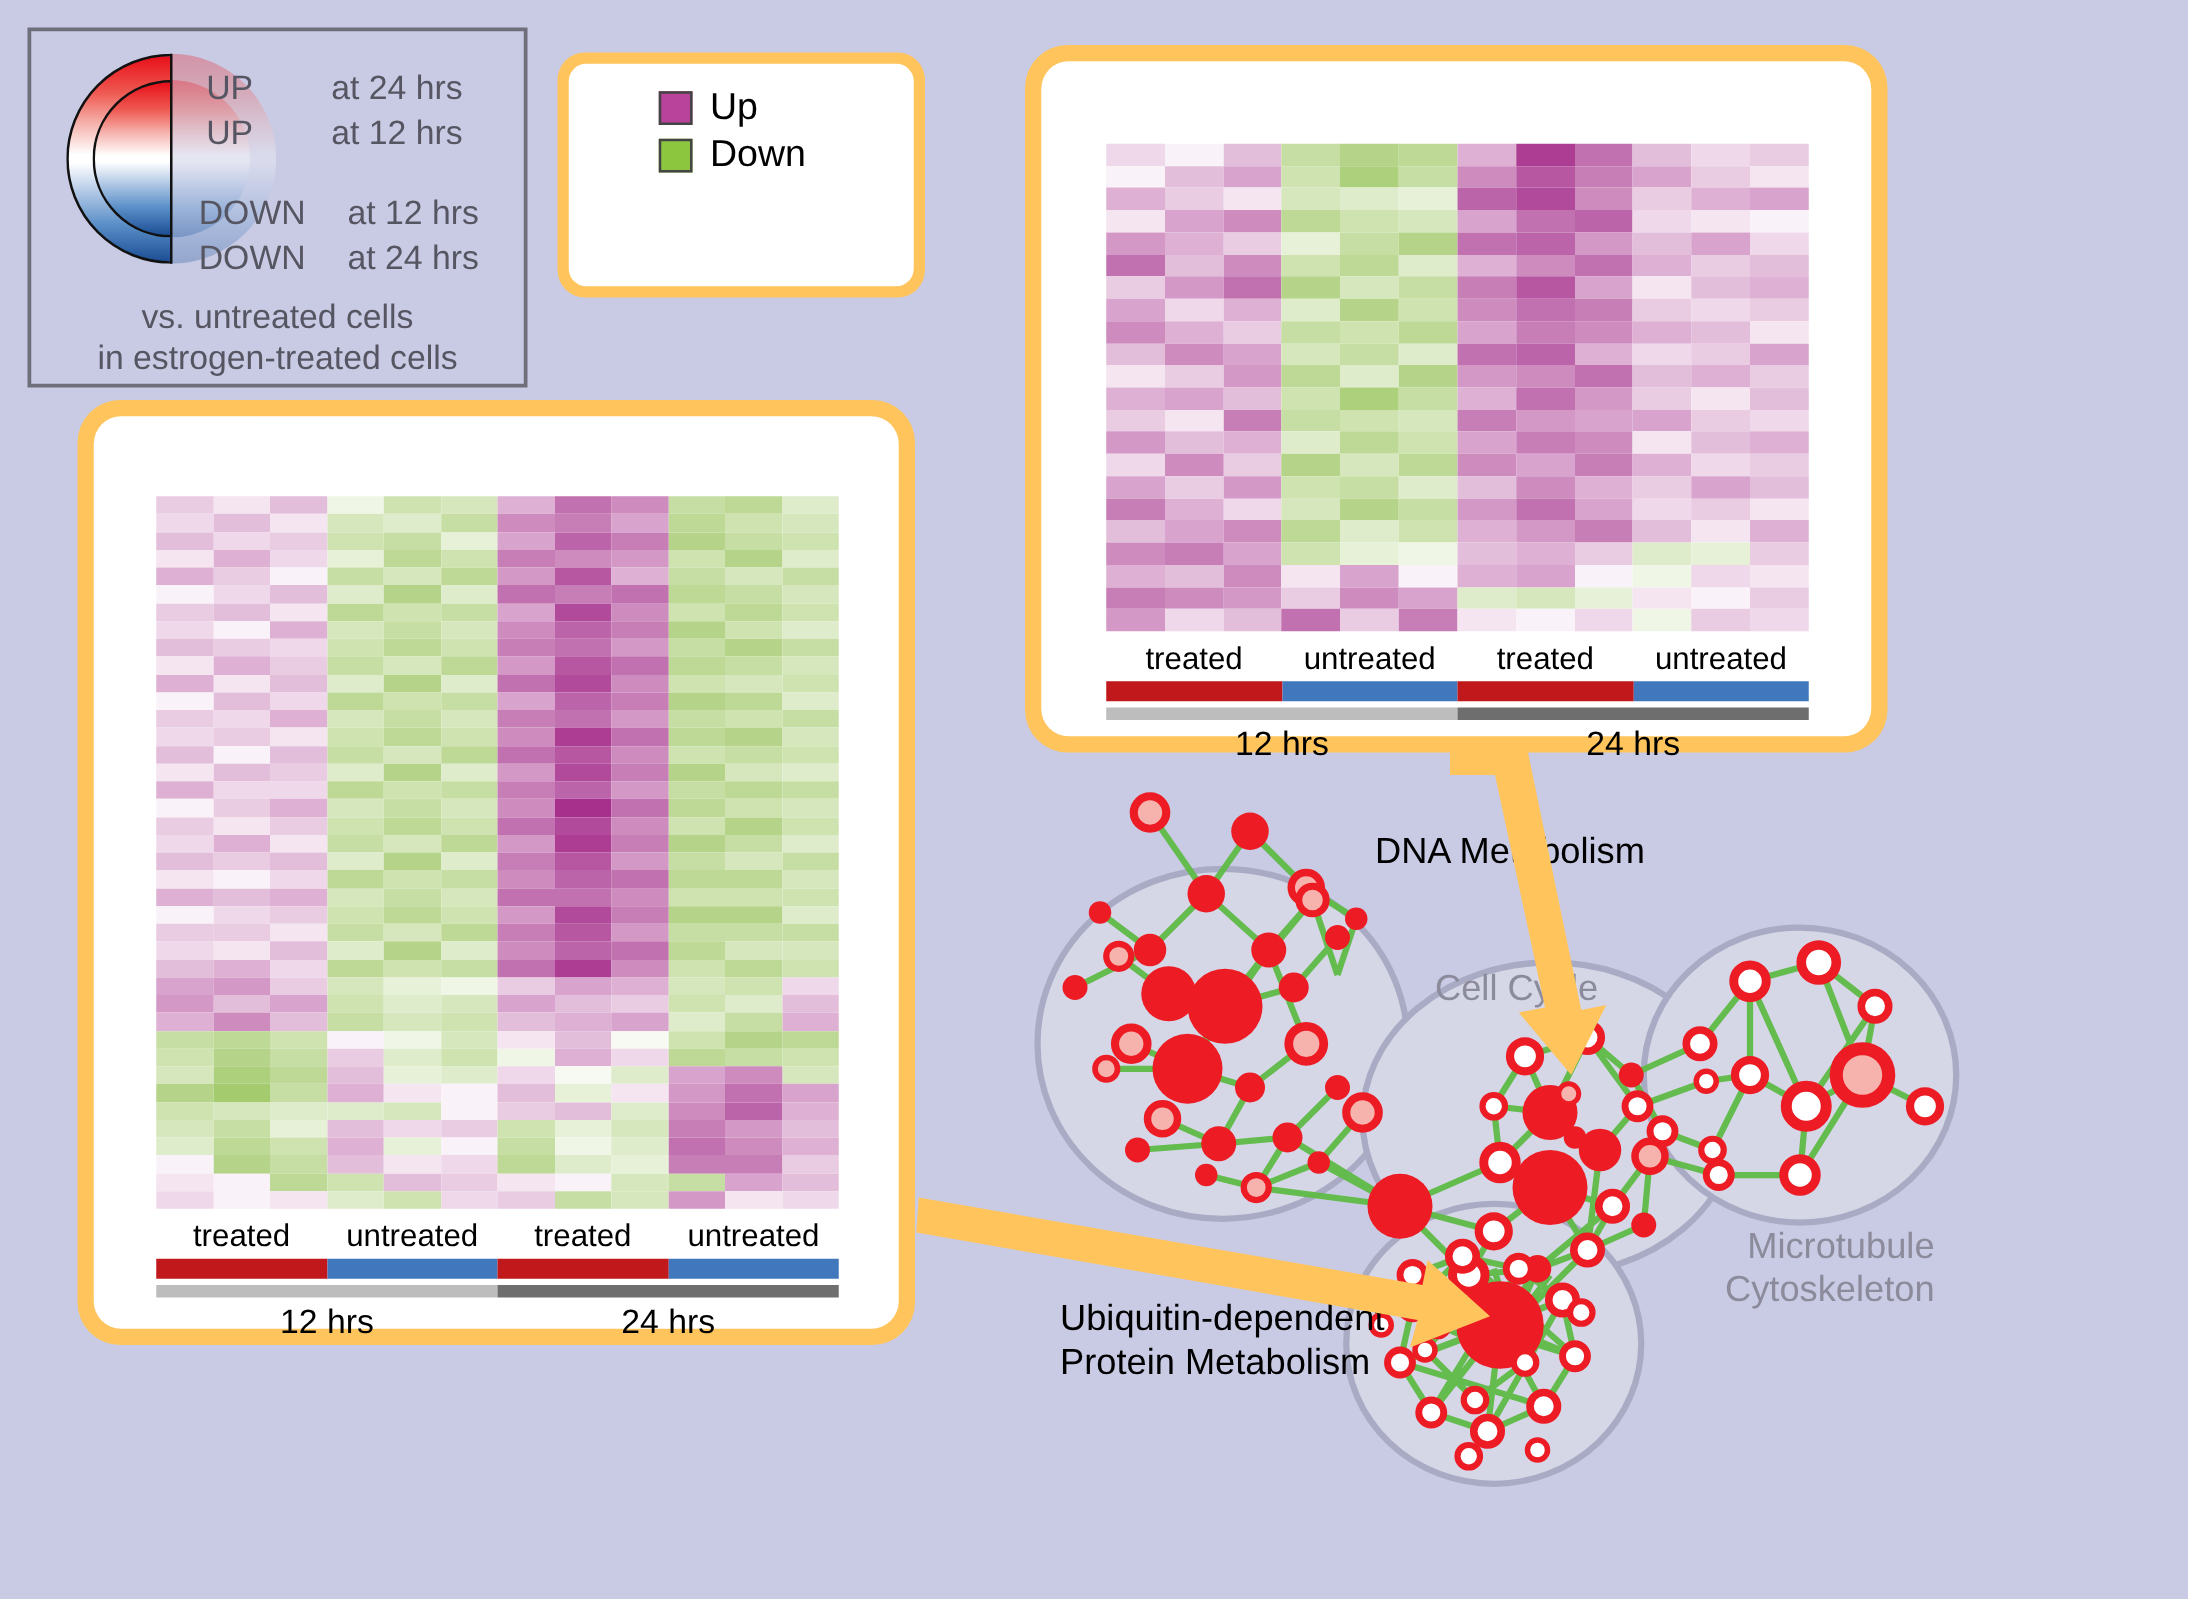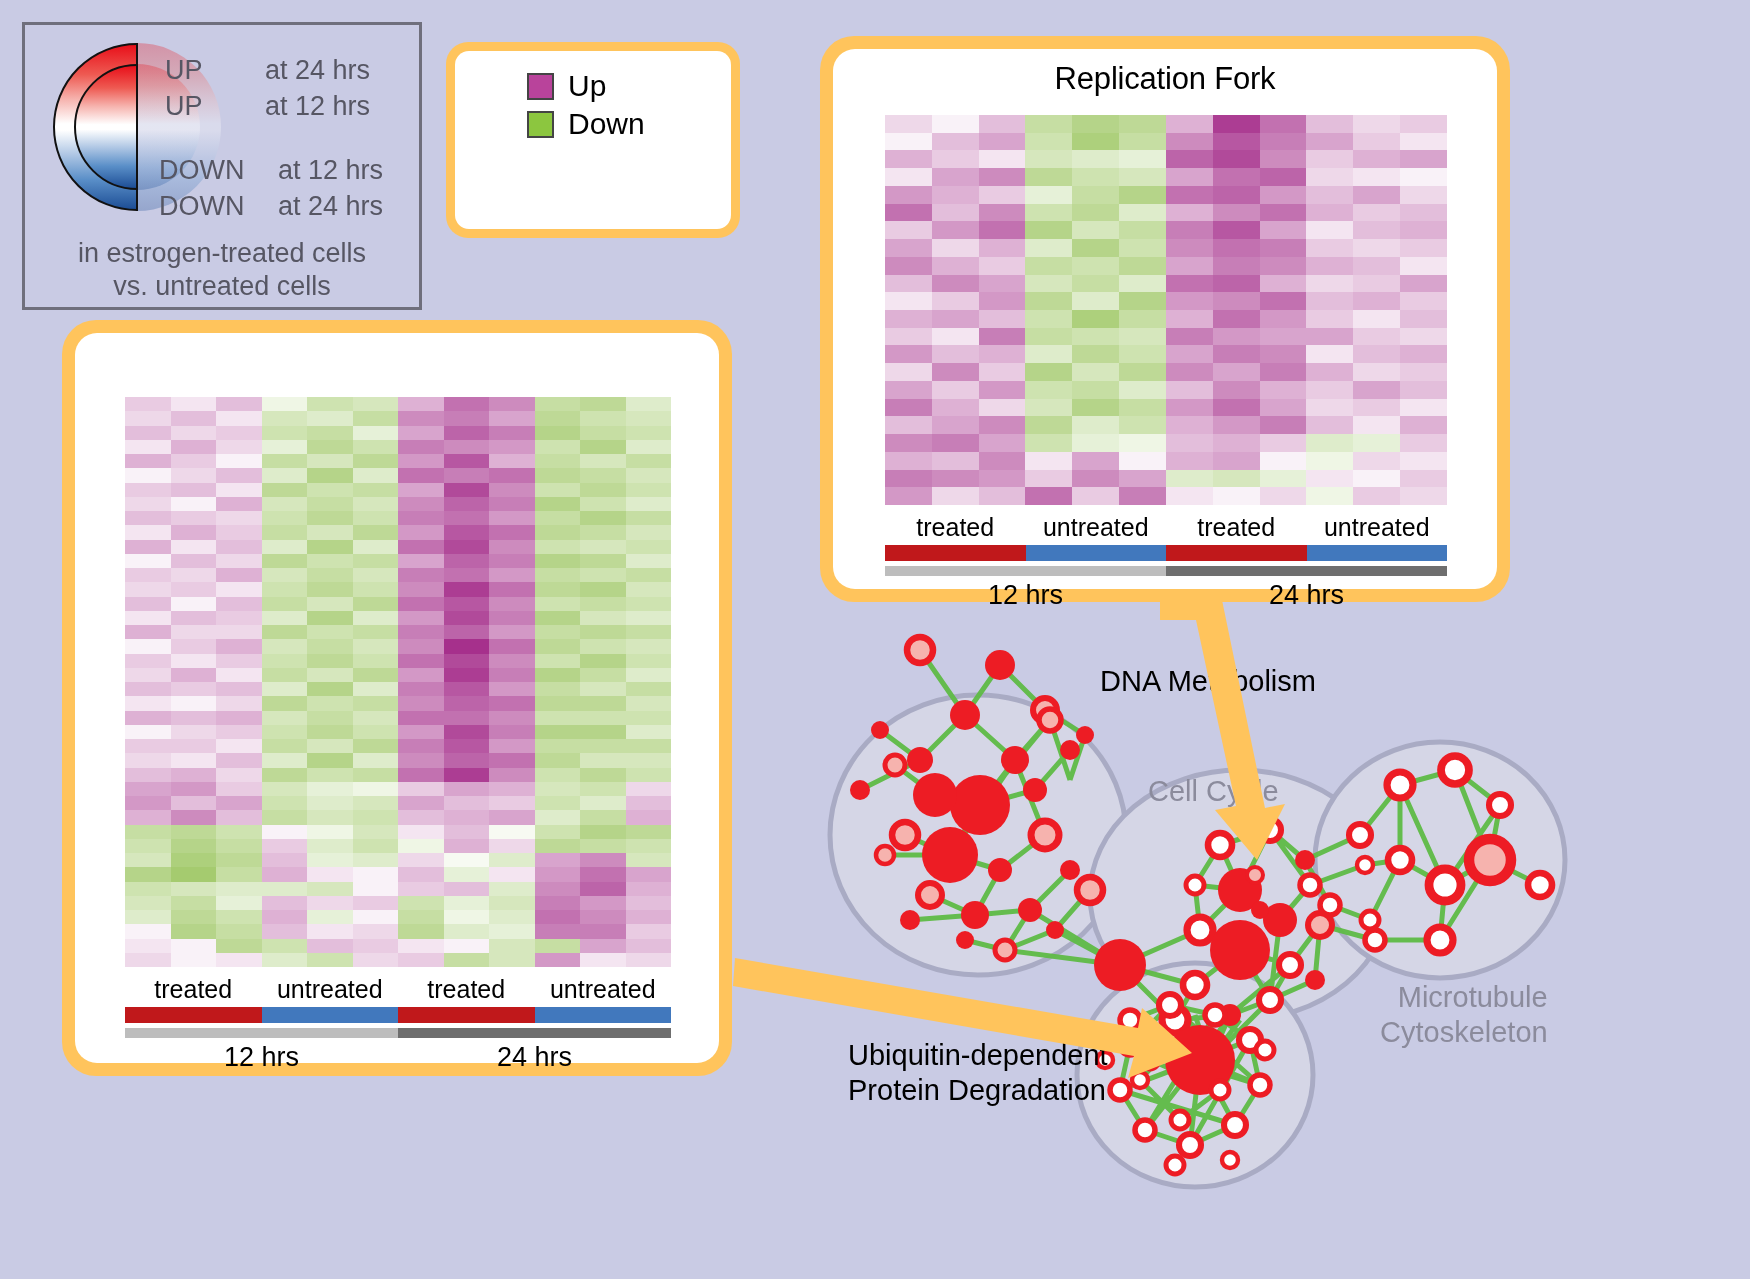--- a/index.html
+++ b/index.html
@@ -109,41 +109,40 @@
     <div class="key-lbl" style="left:140px;top:30px;">UP</div>
     <div class="key-lbl" style="left:240px;top:30px;">at 24 hrs</div>
     <div class="key-lbl" style="left:140px;top:66px;">UP</div>
     <div class="key-lbl" style="left:240px;top:66px;">at 12 hrs</div>
     <div class="key-lbl" style="left:134px;top:130px;">DOWN</div>
     <div class="key-lbl" style="left:253px;top:130px;">at 12 hrs</div>
     <div class="key-lbl" style="left:134px;top:166px;">DOWN</div>
     <div class="key-lbl" style="left:253px;top:166px;">at 24 hrs</div>
 
     <div id="key-foot">
+      <div>vs. untreated cells</div>
       <div>in estrogen-treated cells</div>
-      <div>vs. untreated cells</div>
     </div>
   </div>
 
   <div id="updown-box">
     <div id="updown-inner">
       <div class="ud-row">
         <span class="swatch" id="sw-up" style="background: rgb(185, 67, 155);"></span>
         <span class="ud-text">Up</span>
       </div>
       <div class="ud-row">
         <span class="swatch" id="sw-down" style="background: rgb(140, 198, 63);"></span>
         <span class="ud-text">Down</span>
       </div>
     </div>
   </div>
 
   <div class="panel" id="panel-repfork">
     <div class="panel-inner">
-      <div class="panel-title">Replication Fork</div>
       <div class="hm" id="hm-rep" style="left: 52px; top: 66px; width: 562px; height: 390px; grid-template-columns: repeat(12, 1fr); grid-template-rows: repeat(22, 1fr);">
           <div style="background: rgb(238, 216, 233);"></div>
           <div style="background: rgb(249, 242, 248);"></div>
           <div style="background: rgb(227, 190, 219);"></div>
           <div style="background: rgb(198, 222, 163);"></div>
           <div style="background: rgb(181, 212, 137);"></div>
           <div style="background: rgb(190, 217, 150);"></div>
           <div style="background: rgb(222, 177, 212);"></div>
           <div style="background: rgb(172, 61, 147);"></div>
           <div style="background: rgb(194, 113, 176);"></div>
@@ -1068,21 +1067,21 @@
           <circle cx="375" cy="545" r="9" fill="#ffffff" stroke="#ed1c24" stroke-width="4.95"></circle>
           <circle cx="430" cy="540" r="8" fill="#ffffff" stroke="#ed1c24" stroke-width="4.4"></circle>
         </g>
       </svg>
 
     <div class="net-label" style="left:300px;top:45px;color:#000;">DNA Metabolism</div>
     <div class="net-label" style="left:348px;top:155px;color:#8b8b9c;">Cell Cycle</div>
     <div class="net-label" style="left:580px;top:360px;color:#8b8b9c;text-align:right;line-height:1.2;">Microtubule
 Cytoskeleton</div>
     <div class="net-label" style="left:48px;top:418px;color:#000;line-height:1.2;">Ubiquitin-dependent
-Protein Degradation</div>
+Protein Metabolism</div>
   </div>
 
   <svg class="arrow-svg">
 
     <path d="M1160 600 L1222 600 L1265 808 L1285 804 L1257 860 L1215 810 L1236 806 L1196 620 L1160 620 Z" fill="#ffc45c"></path>
 
     <path d="M735 958 L1138 1028 L1142 1008 L1192 1053 L1128 1078 L1134 1056 L733 986 Z" fill="#ffc45c"></path>
   </svg>
 
 </div>

